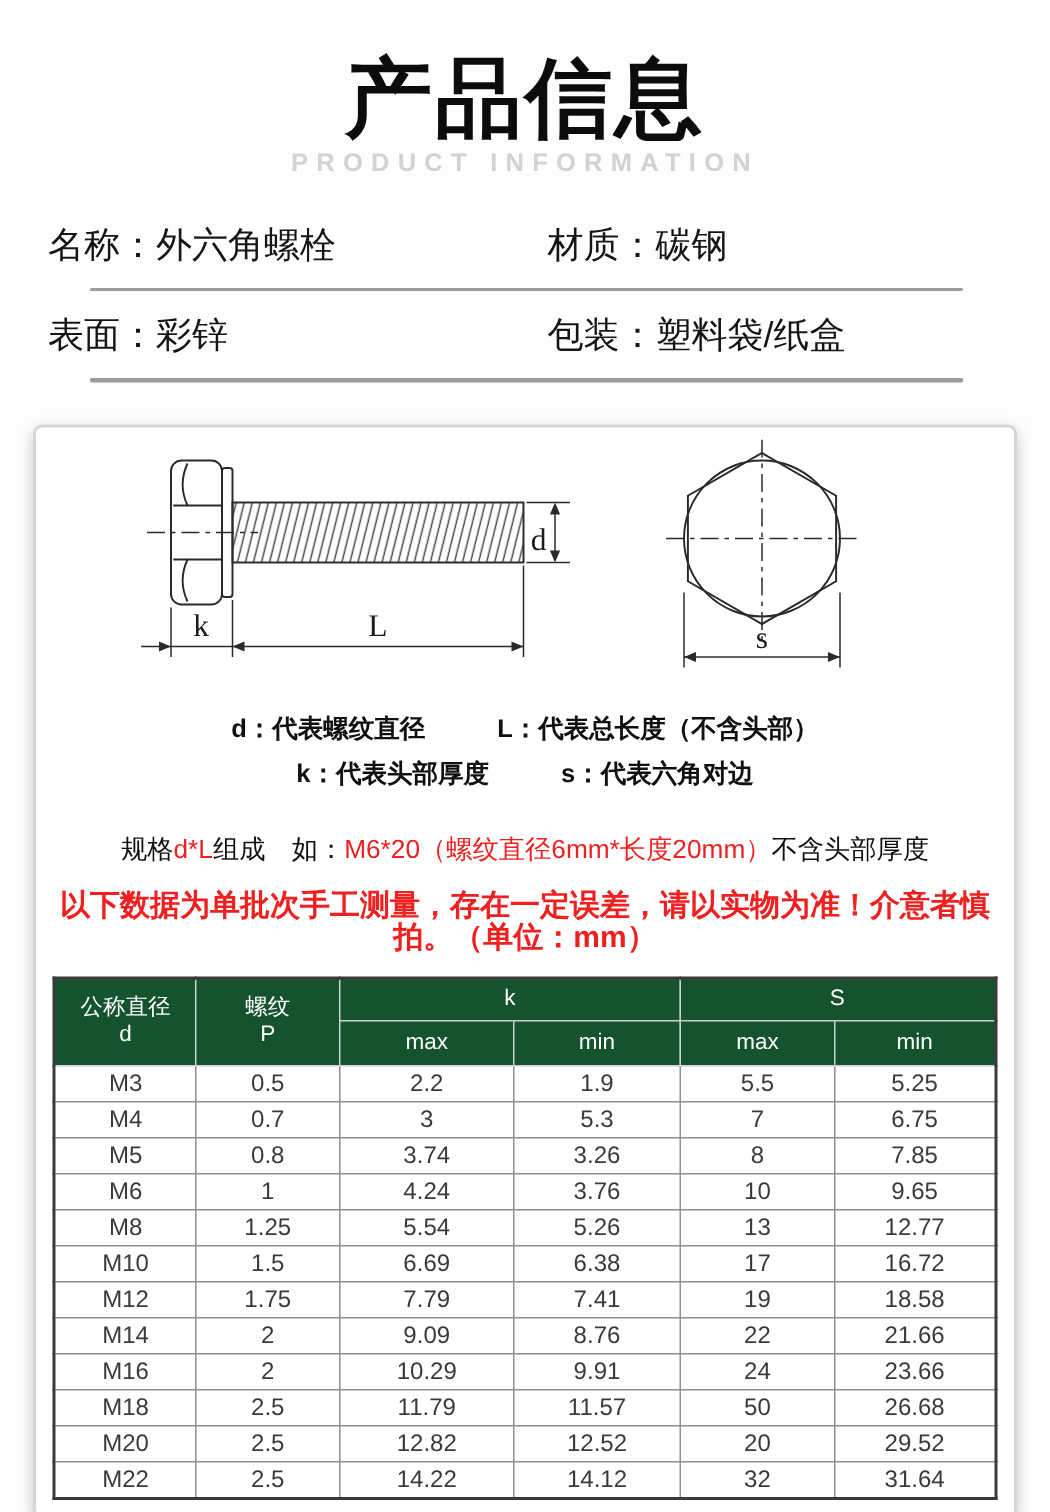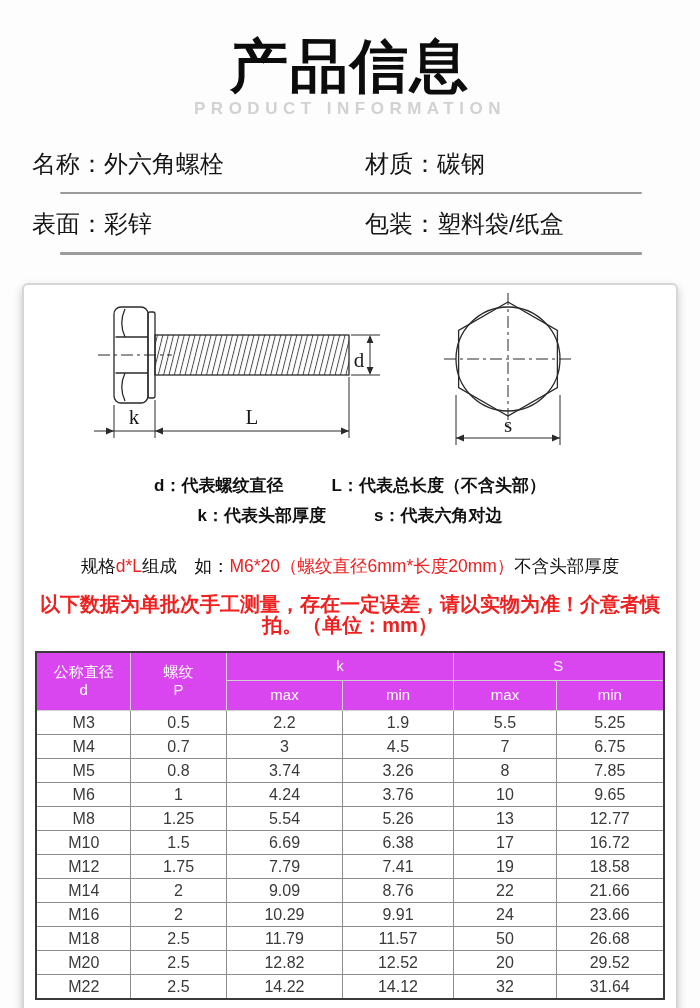--- a/index.html
+++ b/index.html
@@ -94,21 +94,21 @@
   }
   
   table.spec{
     width:627px;
     margin:15px auto 0;
     border-collapse:collapse;
     table-layout:fixed;
     border:2px solid #3a3a3a;
   }
   table.spec thead th{
-    background:#d946ef;
+    background:#14532d;
     color:#ffffff;
     font-weight:500;
     font-size:15px;
     border:1px solid #cfcfcf;
     padding:0;
     line-height:1.2;
   }
   table.spec thead tr.group-row th{height:27px;}
   table.spec thead tr.sub-row th{height:29px;}
   table.spec thead th.stacked{height:56px;}
@@ -256,21 +256,21 @@
           <td>0.5</td>
           <td>2.2</td>
           <td>1.9</td>
           <td>5.5</td>
           <td>5.25</td>
         </tr>
         <tr>
           <td>M4</td>
           <td>0.7</td>
           <td>3</td>
-          <td>4.5</td>
+          <td>5.3</td>
           <td>7</td>
           <td>6.75</td>
         </tr>
         <tr>
           <td>M5</td>
           <td>0.8</td>
           <td>3.74</td>
           <td>3.26</td>
           <td>8</td>
           <td>7.85</td>

